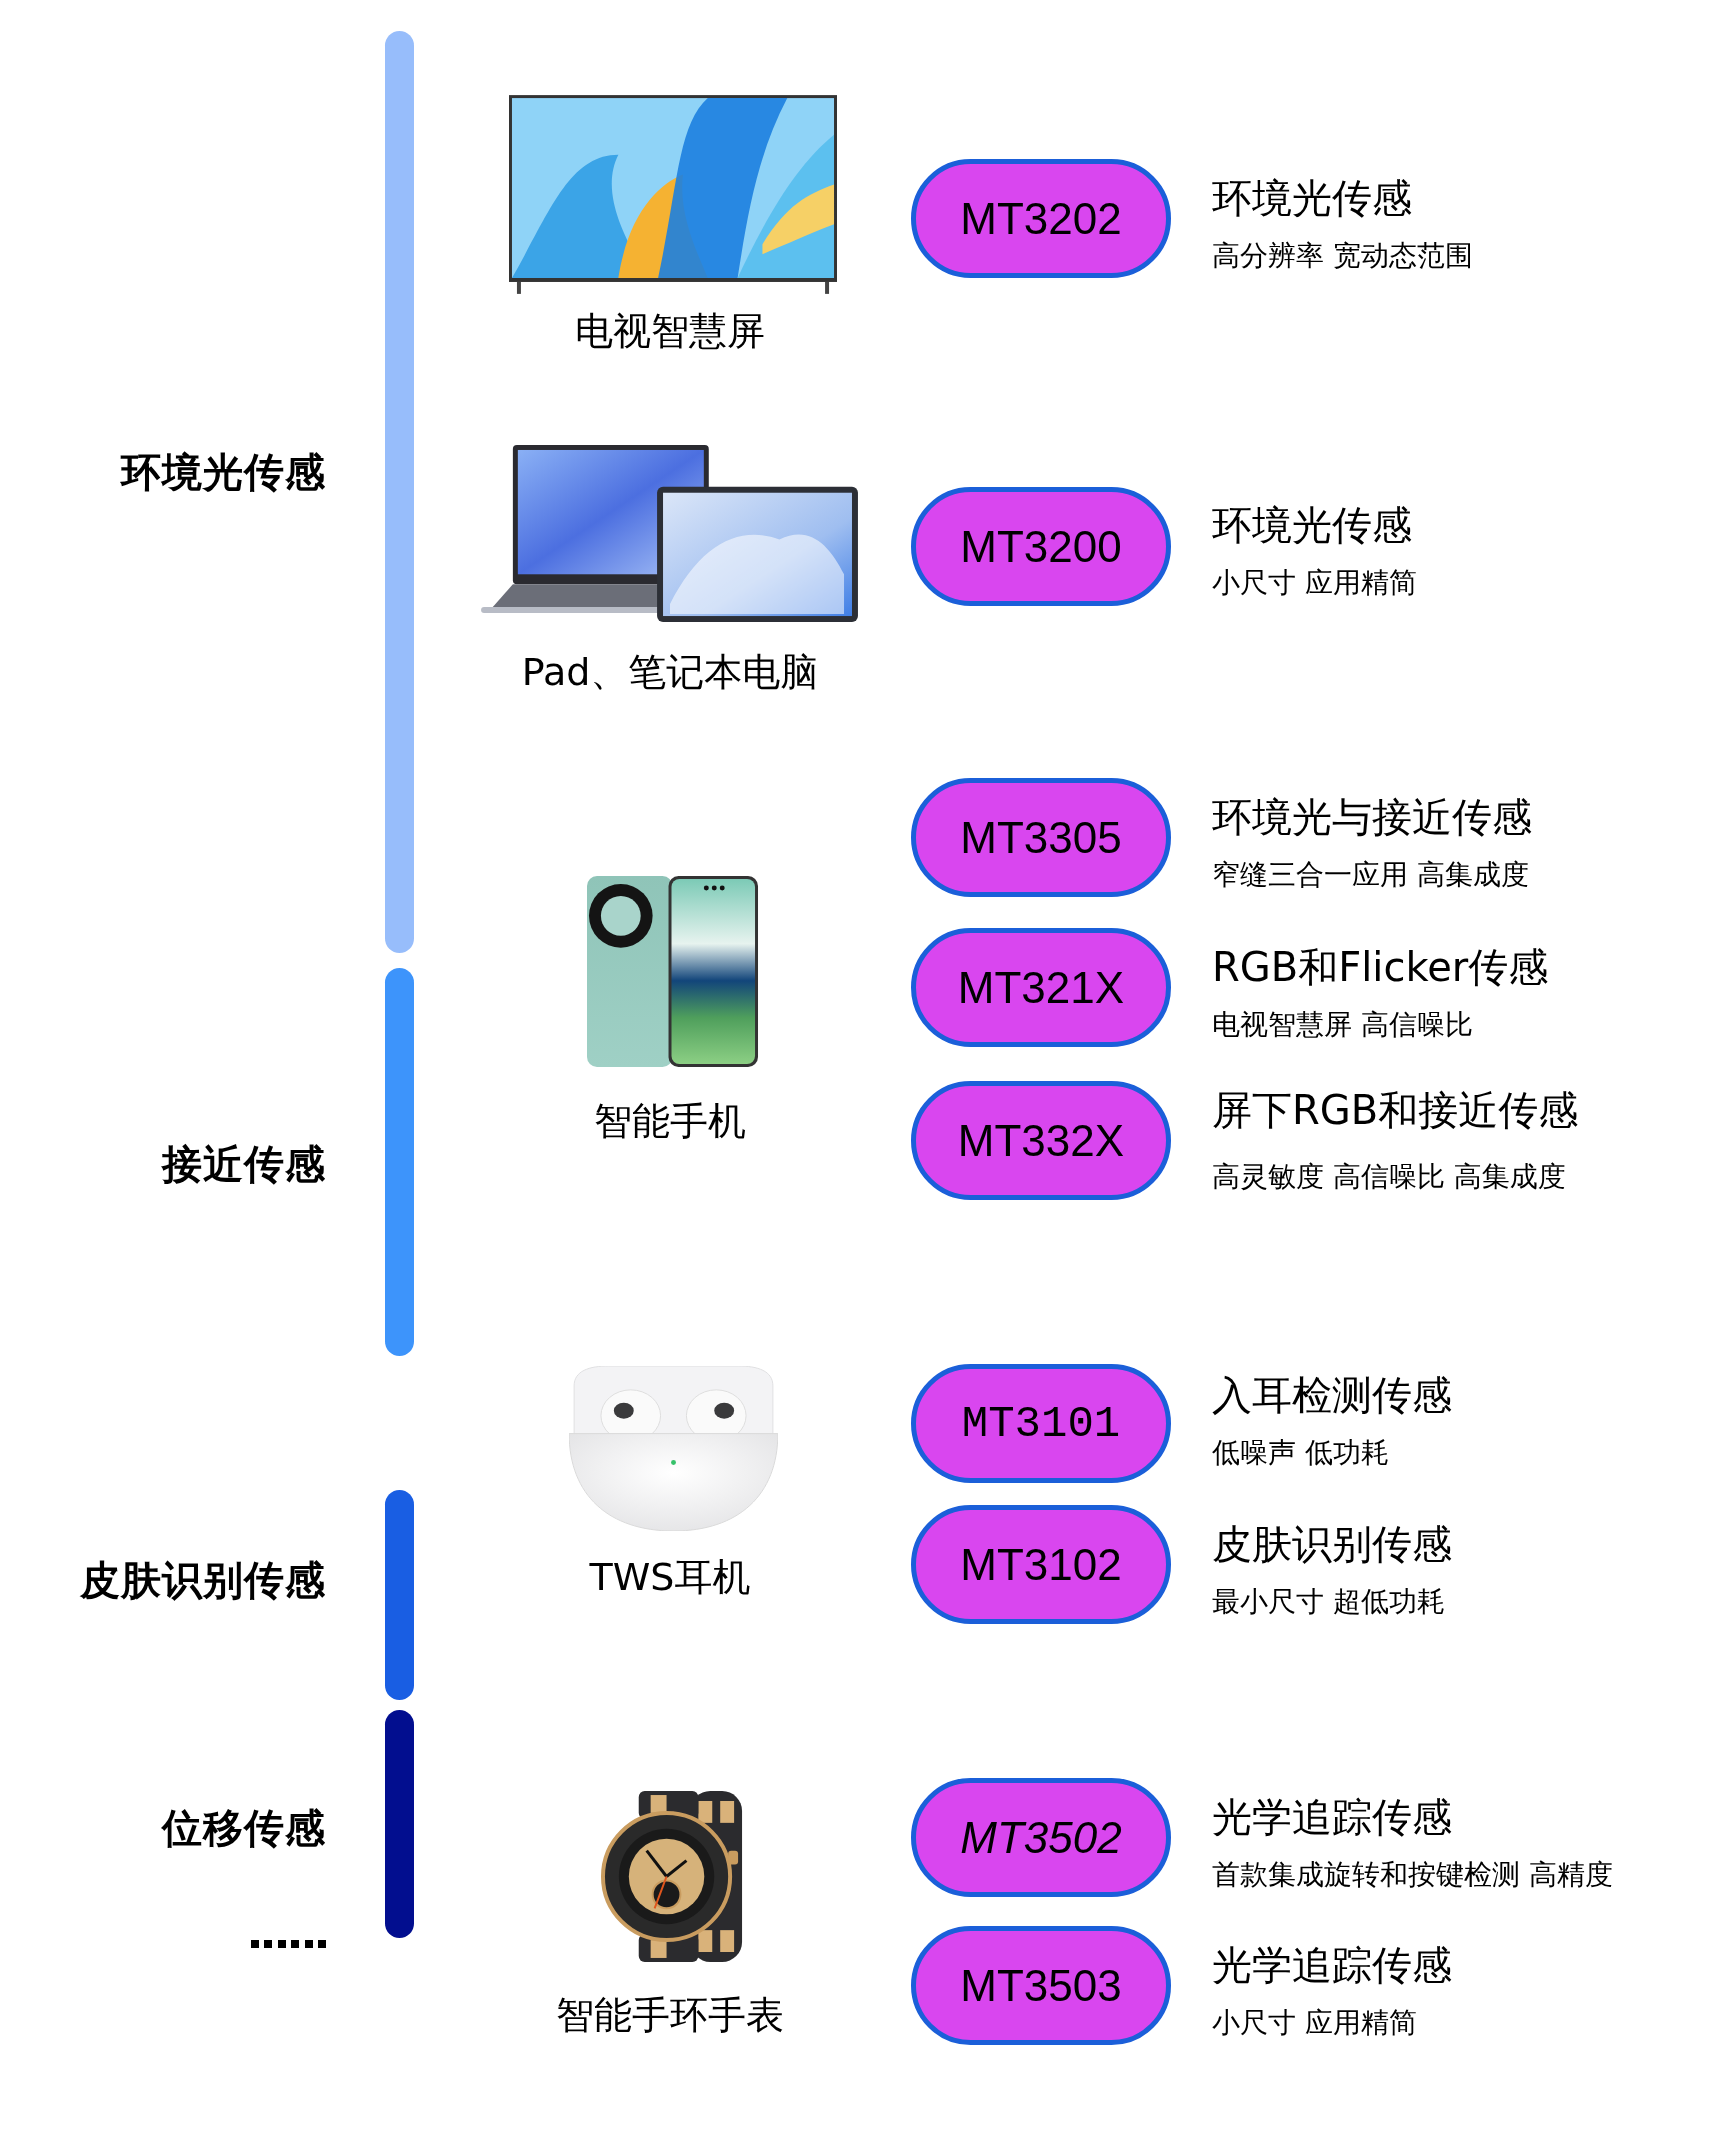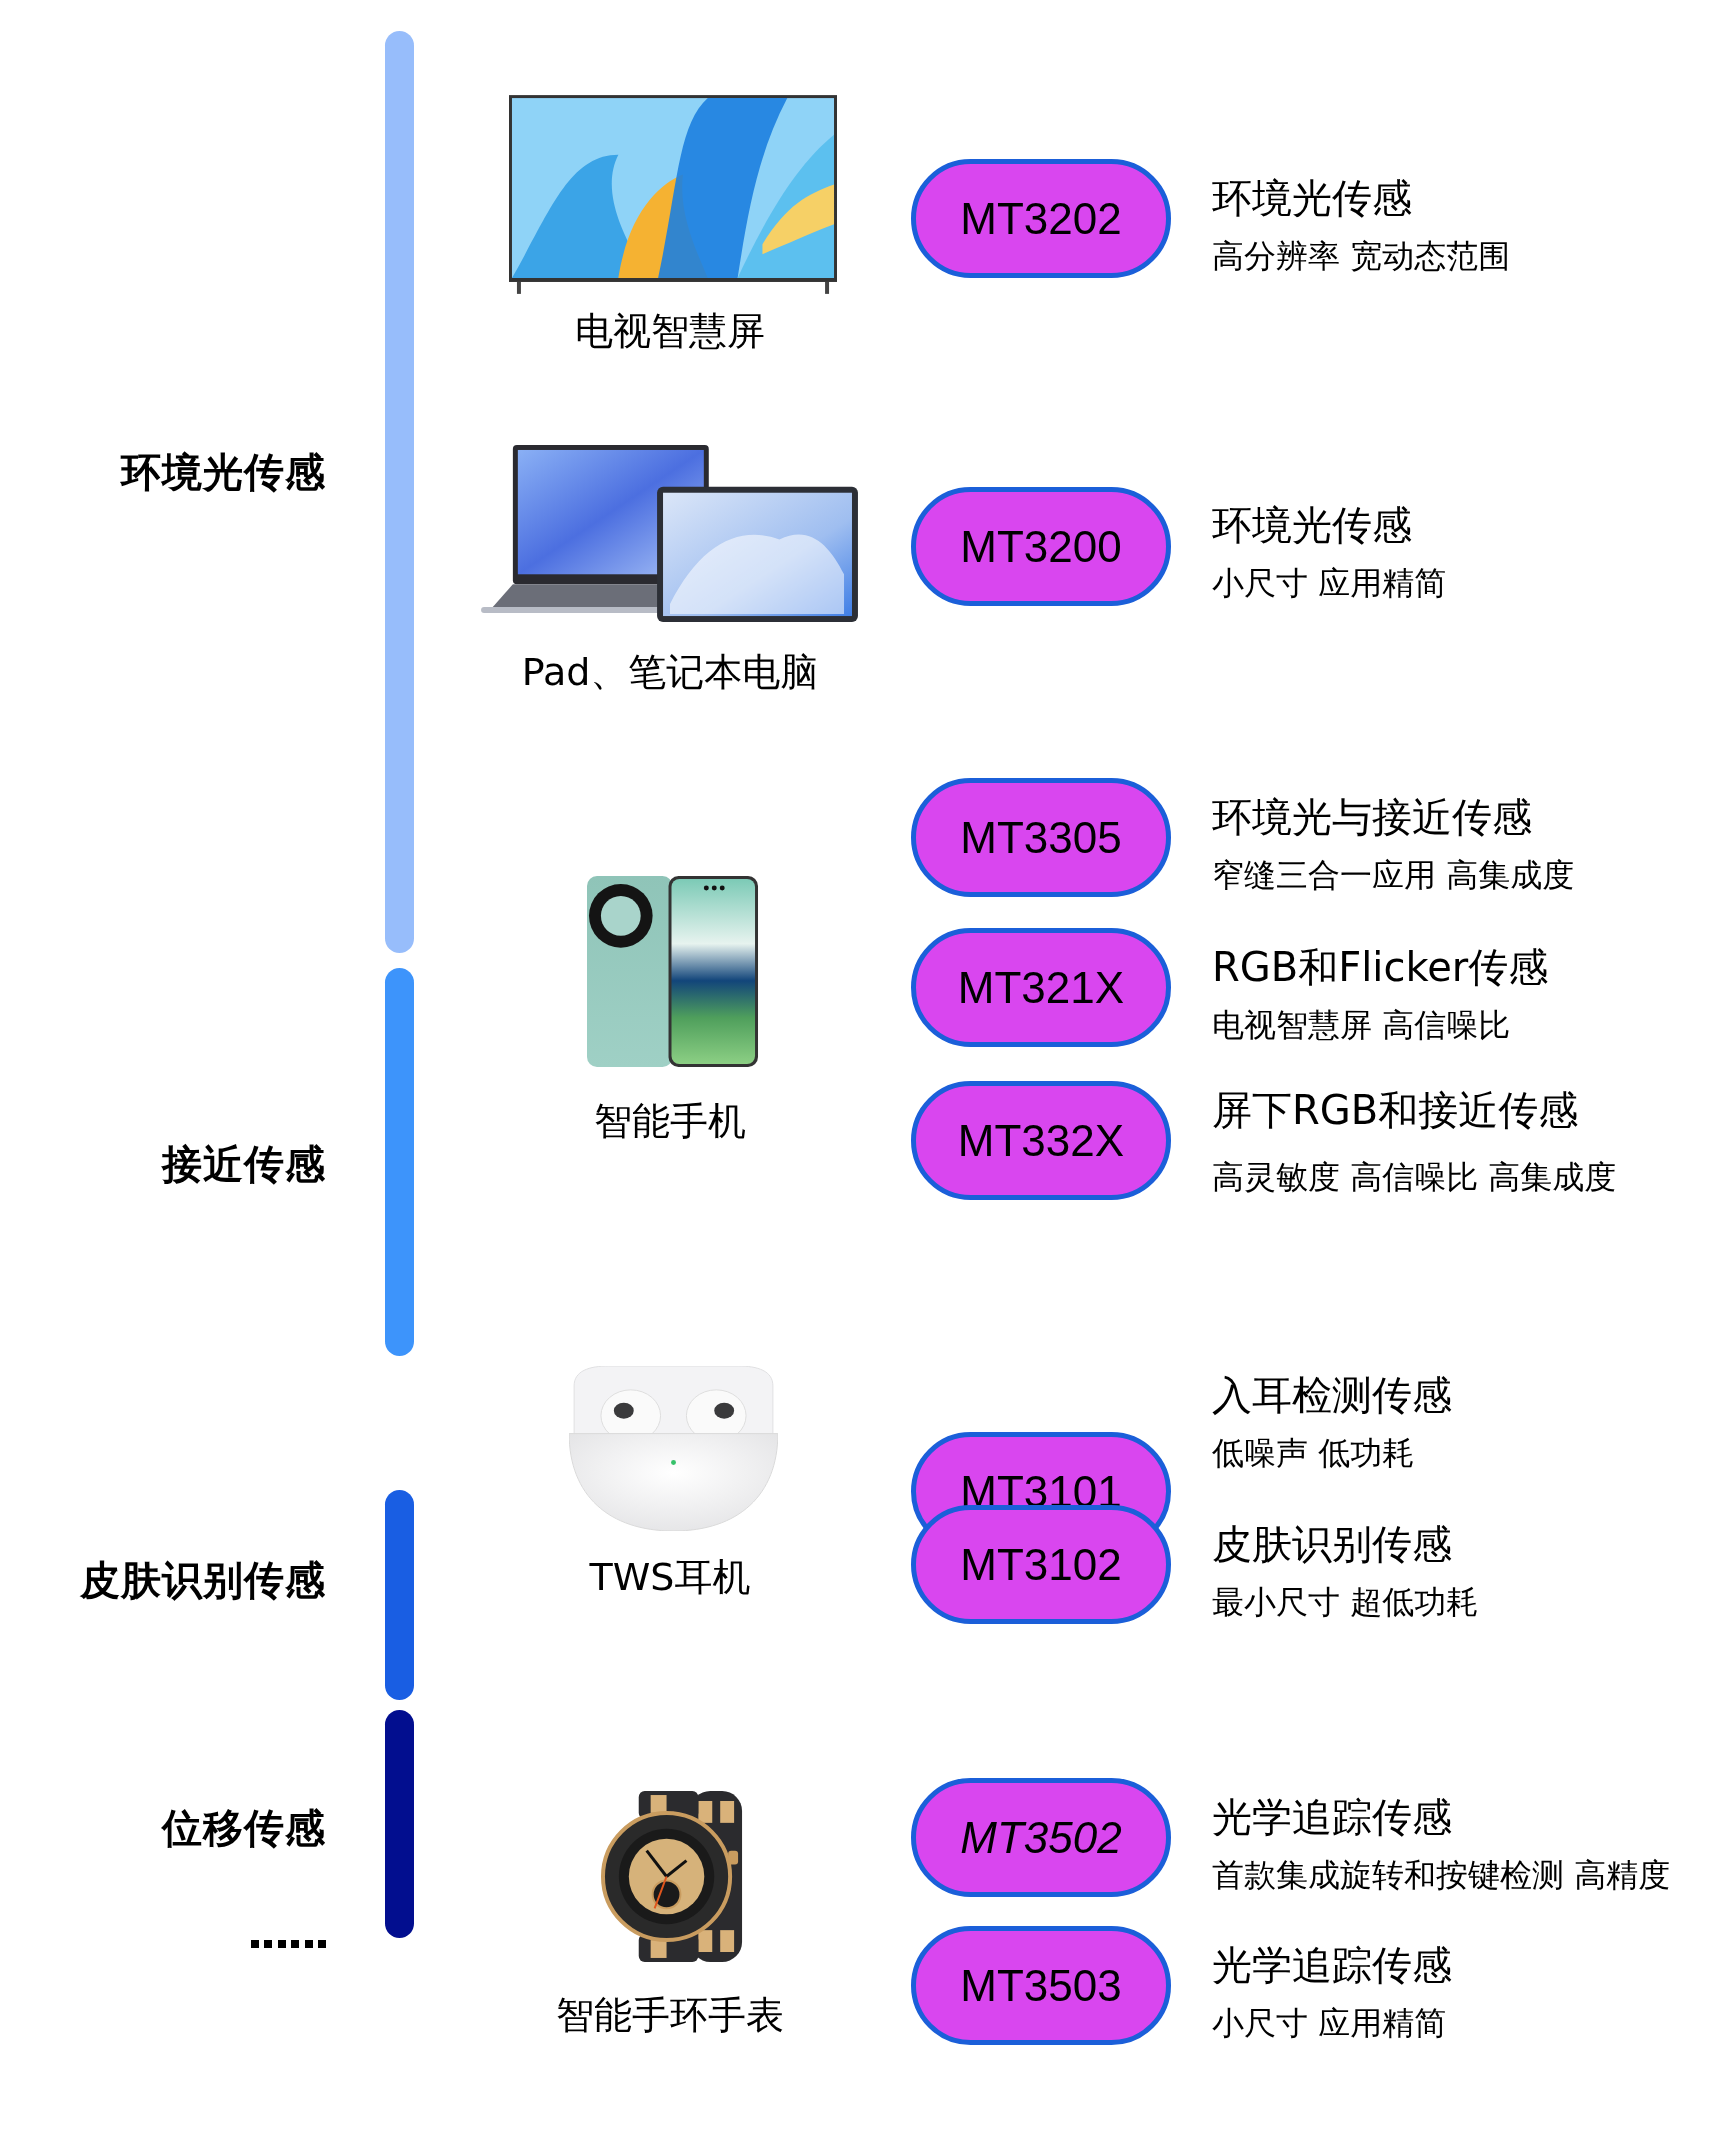--- a/index.html
+++ b/index.html
@@ -9,21 +9,21 @@
   .cat { position:absolute; right:1405px; font-weight:bold; font-size:40px; line-height:48px;
          white-space:nowrap; text-align:right; transform:translateY(-50%); letter-spacing:1px; }
   .dots { position:absolute; left:251px; top:1940px; width:76px; height:8px;
           background: repeating-linear-gradient(90deg,#000 0 8px,transparent 8px 13.4px); }
   .dev-label { position:absolute; left:471px; width:398px; text-align:center; font-size:38px;
                line-height:46px; transform:translateY(-50%); white-space:nowrap; }
   .pill { position:absolute; left:911px; width:250px; height:109px; border:5px solid #1b5fd9;
           border-radius:60px; display:flex; align-items:center; justify-content:center;
           font-family:"Liberation Sans", sans-serif; font-size:44px; background:#d946ef; }
   .ptitle { position:absolute; left:1212px; font-size:40px; line-height:46px; white-space:nowrap; }
-  .psub { position:absolute; left:1212px; font-size:32px; line-height:34px; white-space:nowrap; }
+  .psub { position:absolute; left:1212px; font-size:28px; line-height:34px; white-space:nowrap; }
   .img { position:absolute; }
 </style>
 </head>
 <body>
 
 <div class="seg" style="top:31px;height:922px;background:#97bdfb;"></div>
 <div class="seg" style="top:968px;height:388px;background:#3d94fb;"></div>
 <div class="seg" style="top:1490px;height:210px;background:#195ee3;"></div>
 <div class="seg" style="top:1710px;height:228px;background:#020e8f;"></div>
 
@@ -164,21 +164,21 @@
 <div class="psub" style="top:858px;">窄缝三合一应用 高集成度</div>
 
 <div class="pill" style="top:928px;">MT321X</div>
 <div class="ptitle" style="top:944px;">RGB和Flicker传感</div>
 <div class="psub" style="top:1008px;">电视智慧屏 高信噪比</div>
 
 <div class="pill" style="top:1081px;">MT332X</div>
 <div class="ptitle" style="top:1045px;margin-top:42px;">屏下RGB和接近传感</div>
 <div class="psub" style="top:1160px;">高灵敏度 高信噪比 高集成度</div>
 
-<div class="pill" style="top:1432px;">MT3101</div>
+<div class="pill" style="top:1364px;font-family:Liberation Mono, monospace;">MT3101</div>
 <div class="ptitle" style="top:1372px;">入耳检测传感</div>
 <div class="psub" style="top:1436px;">低噪声 低功耗</div>
 
 <div class="pill" style="top:1505px;">MT3102</div>
 <div class="ptitle" style="top:1521px;">皮肤识别传感</div>
 <div class="psub" style="top:1585px;">最小尺寸 超低功耗</div>
 
 <div class="pill" style="top:1778px;font-style:italic;">MT3502</div>
 <div class="ptitle" style="top:1794px;">光学追踪传感</div>
 <div class="psub" style="top:1858px;">首款集成旋转和按键检测 高精度</div>

